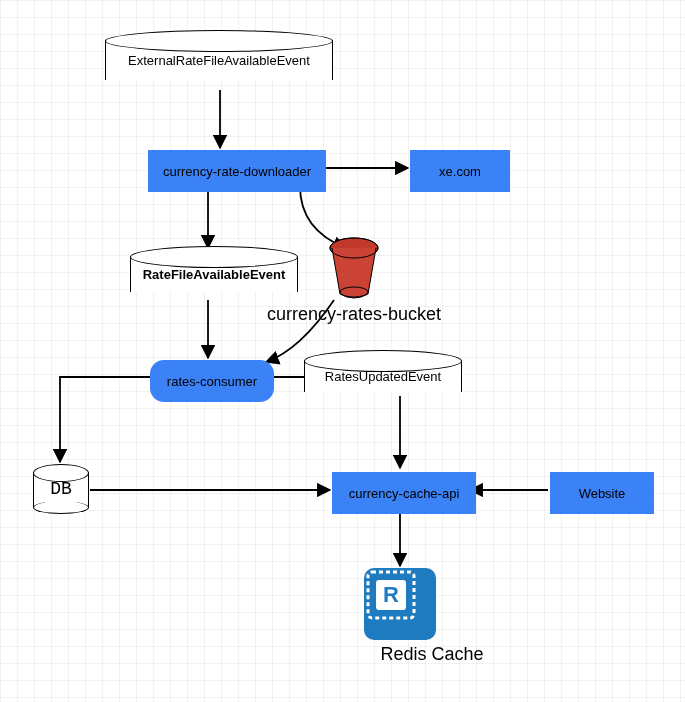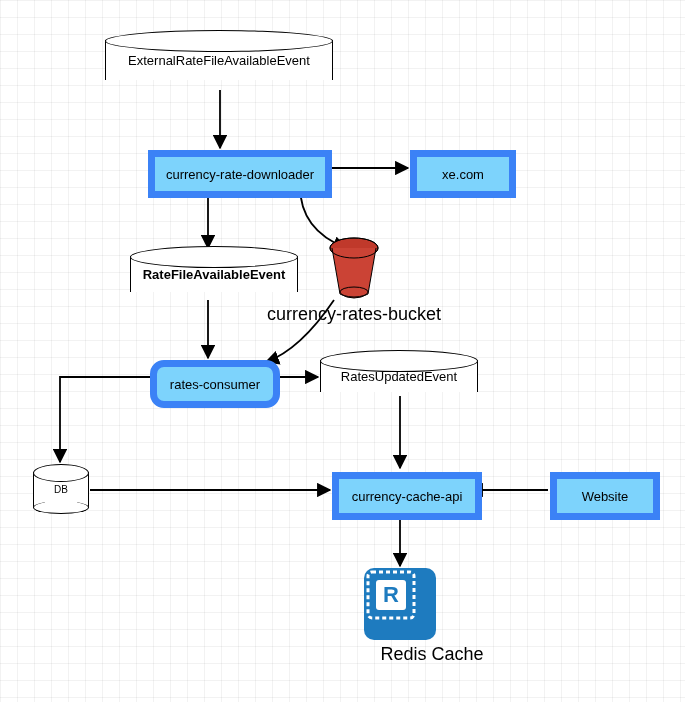--- a/index.html
+++ b/index.html
@@ -19,22 +19,22 @@
       linear-gradient(to right, rgba(0,0,0,0.05) 1px, transparent 1px),
       linear-gradient(to bottom, rgba(0,0,0,0.05) 1px, transparent 1px);
     background-size: 17px 17px;
   }
   svg { position: absolute; inset: 0; }
   .box, .cylinder, .db-shape, .bucket, .redis {
     position: absolute;
     font-size: 13px;
   }
   .box {
-    border: 7px solid #3b82f6;
-    background: #7dd3fc;
+    border: 4px solid #3b82f6;
+    background: #3b82f6;
     display: flex;
     align-items: center;
     justify-content: center;
     text-align: center;
   }
   .cylinder {
     background: #fff;
   }
   .cyl-body {
     position: absolute;
@@ -91,21 +91,22 @@
     border-top:none;
     background:#fff;
   }
   .db-label {
     position:absolute;
     inset:0;
     display:flex;
     align-items:center;
     justify-content:center;
     z-index:3;
-    font-size:10px;
+    font-size:18px;
+    font-family:Liberation Mono, monospace;
   }
   .bucket-label, .redis-label {
     position:absolute;
     left:50%;
     transform:translateX(-50%);
     white-space:nowrap;
     font-size:18px;
   }
   .redis-icon {
     width:72px; height:72px;
@@ -182,21 +183,21 @@
     <ellipse cx="28" cy="12" rx="24" ry="10" fill="none" stroke="#000" stroke-width="1"></ellipse>
     <ellipse cx="28" cy="56" rx="14" ry="5" fill="#CB4335" stroke="#000" stroke-width="1"></ellipse>
   </svg>
   <div class="bucket-label" style="top:68px;">currency-rates-bucket</div>
 </div>
 
 <div class="box" style="left:150px; top:360px; width:116px; height:34px;border-radius:14px;">
   <span>rates-consumer</span>
 </div>
 
-<div class="cylinder" style="left:320px; top:360px; width:158px; height:32px;">
+<div class="cylinder" style="left:304px; top:360px; width:158px; height:32px;">
   <div class="cyl-body"></div>
   <div class="cyl-top"></div>
   <div class="cyl-bot"></div>
   <div class="cyl-label">RatesUpdatedEvent</div>
 </div>
 
 <div class="db-shape" style="left:33px; top:464px;">
   <div class="db-body"></div>
   <div class="db-bot"></div>
   <div class="db-top"></div>

